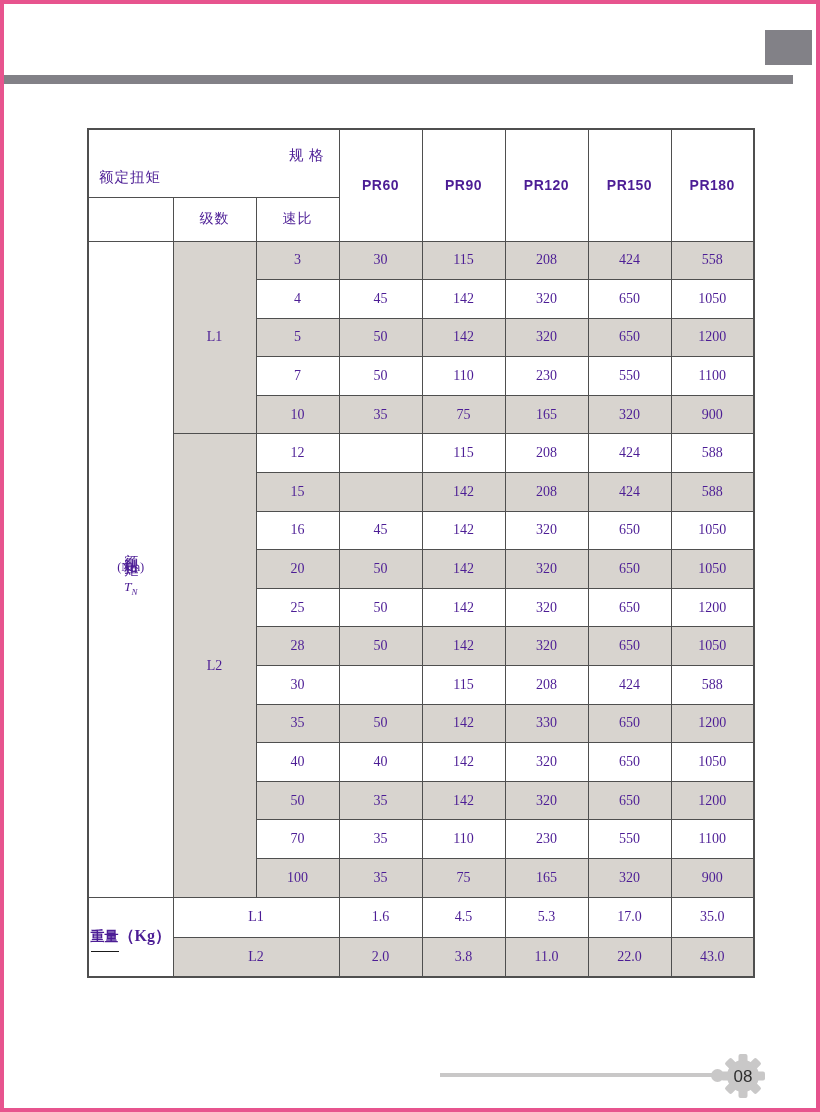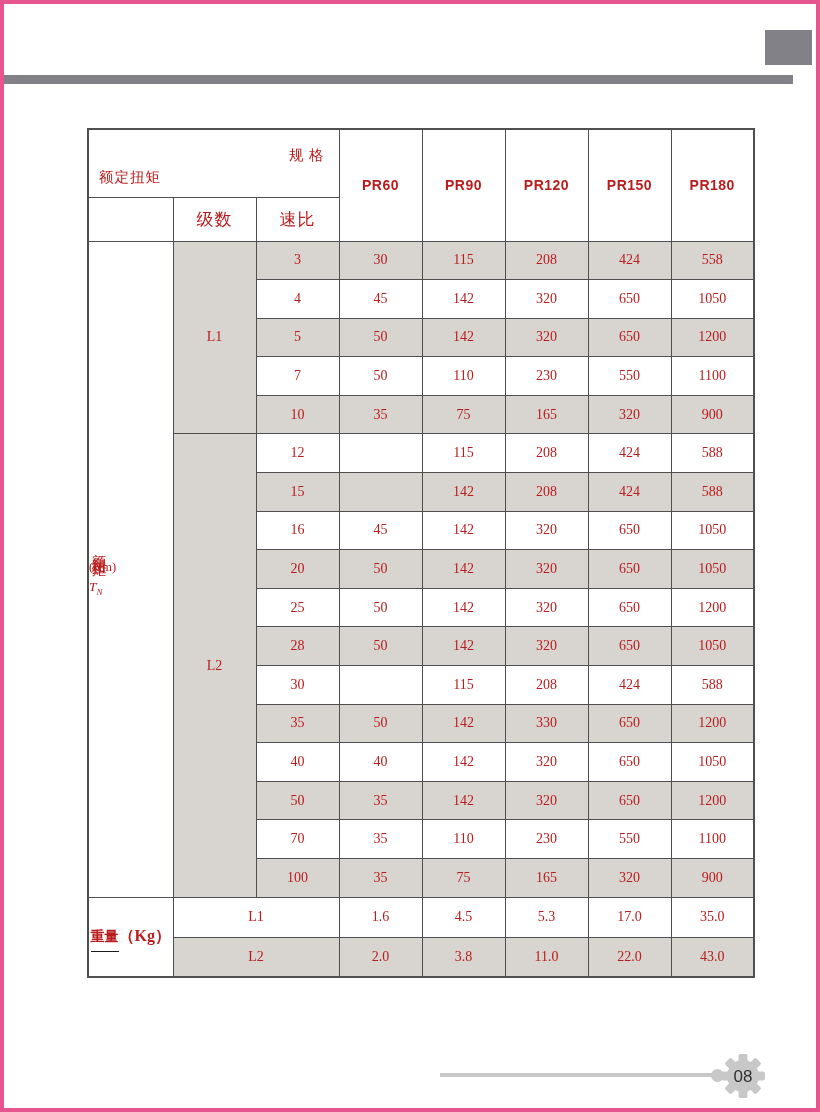--- a/index.html
+++ b/index.html
@@ -1,18 +1,18 @@
 <!DOCTYPE html>
 <html><head>
 <meta charset="utf-8">
 <style>
   html,body { margin:0; padding:0; background:#fff; }
   .page {
     position:relative; width:820px; height:1112px; background:#ffffff;
-    font-family:"Liberation Serif", serif; color:#b91c1c; overflow:hidden;
+    font-family:"Liberation Serif", serif; color:#4c1d95; overflow:hidden;
   }
   .frame { position:absolute; inset:0; border:4px solid #e7548e; pointer-events:none; z-index:50; }
   .top-square { position:absolute; left:765px; top:30px; width:47px; height:35px; background:#828187; }
   .top-bar { position:absolute; left:4px; top:75px; width:789px; height:9px; background:#828187; }
 
   .spec-table { position:absolute; left:87px; top:128px; width:666px;
     border-collapse:collapse; table-layout:fixed; }
   .spec-table td { border:1px solid #4f4f4f; text-align:center; vertical-align:middle;
     padding:0; font-size:14px; overflow:hidden; }
   .spec-table { border:2px solid #4f4f4f; }
@@ -29,23 +29,23 @@
   td.pr-head { font-family:"Liberation Sans", sans-serif; font-size:14px; letter-spacing:0.5px;font-weight:bold; }
 
   td.diag-cell { position:relative;
     background-image:linear-gradient(to bottom right,
       transparent calc(50% - 0.7px), #4f4f4f calc(50% - 0.7px),
       #4f4f4f calc(50% + 0.7px), transparent calc(50% + 0.7px));
   }
   .diag-tr { position:absolute; top:16px; right:14px; font-size:14.5px; letter-spacing:1px; }
   .diag-bl { position:absolute; bottom:10px; left:10px; font-size:14.5px; letter-spacing:1px; }
 
-  td.sub-head { font-size:17px; letter-spacing:1px; }
-
-  .tq { display:flex; flex-direction:column; align-items:flex-start; justify-content:center; gap:4px; height:100%; }
+  td.sub-head { font-size:14px; letter-spacing:1px; }
+
+  .tq { display:flex; flex-direction:column; align-items:center; justify-content:center; gap:4px; height:100%; }
   .tq-name { writing-mode:vertical-rl; text-orientation:upright; font-size:14.5px; letter-spacing:3px; }
   .tq-unit { font-size:12.5px; margin-top:2px; }
   .tq-sym { font-size:13.5px; font-style:italic; }
   .tq-sym sub { font-size:9px; font-style:italic; }
 
   .wl-main { font-weight:700; font-size:14px; border-bottom:1.5px solid #1a1a1a; padding-bottom:7px;text-align:right; }
   .wl-unit { font-weight:700; font-size:16px; }
 
   .footer-line { position:absolute; left:440px; top:1073px; width:276px; height:4px; background:#c9c8c8; }
   .footer-dot { position:absolute; left:711px; top:1069px; width:13px; height:13px; border-radius:50%; background:#c9c8c8; }

